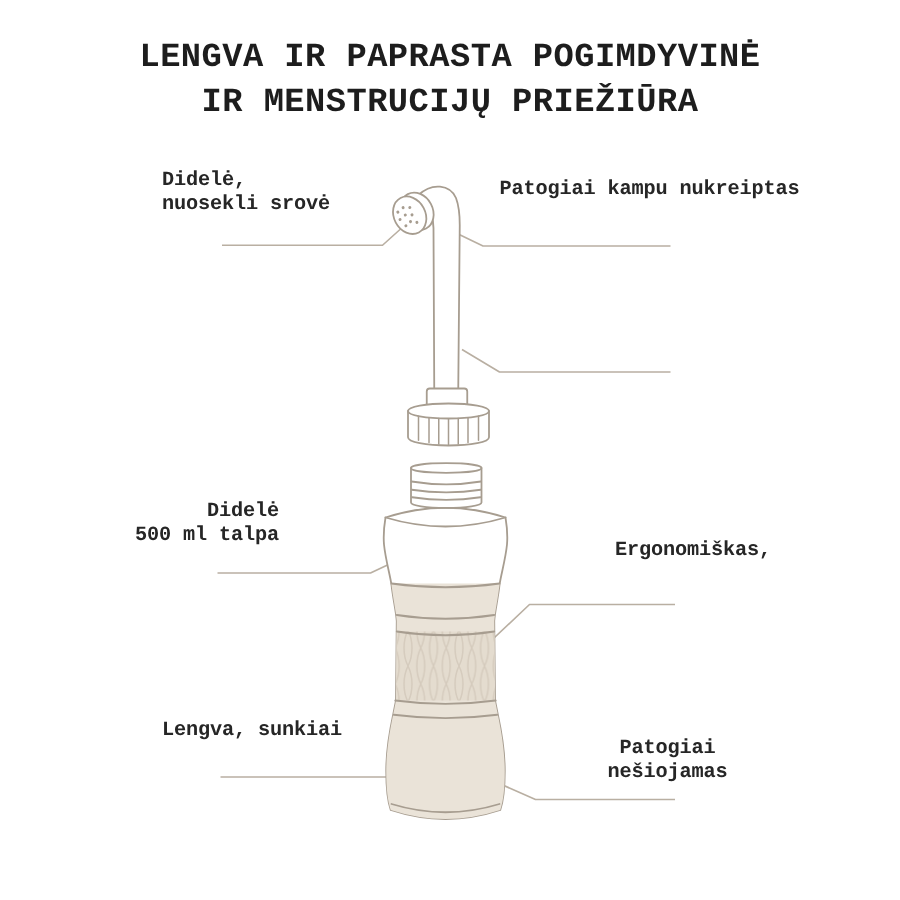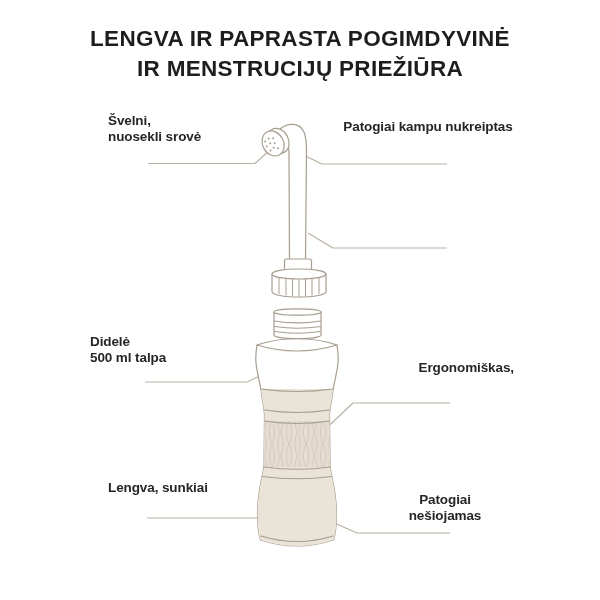--- a/index.html
+++ b/index.html
@@ -1,38 +1,38 @@
 <!DOCTYPE html>
 <html style="--background: #ffffff; --title-text: #1d1d1d; --label-text: #262626; --outline: #a79d90; --leader: #b9afa2; --beige: #eae3d8; --beige-dark: #e4dccf; --pattern: #d5cbbd;"><head>
 <meta charset="utf-8">
 <style>
   html,body{margin:0;padding:0;background:#fff;}
   .stage{
     position:relative;width:600px;height:600px;background:var(--background,#fff);
-    overflow:hidden;font-family:Liberation Sans, sans-serif;
+    overflow:hidden;font-family:Liberation Mono, monospace;
   }
   .stage svg{position:absolute;left:0;top:0;}
   .title{
     position:absolute;left:0;right:0;top:24px;margin:0;
     text-align:center;font-size:22.5px;font-weight:bold;line-height:1.33;
     letter-spacing:.3px;color:var(--title-text,#1d1d1d);
   }
   .title span{display:block;}
   .label{
     position:absolute;font-size:13.5px;font-weight:700;line-height:1.22;
     letter-spacing:-.1px;color:var(--label-text,#262626);white-space:nowrap;
   }
   .label span{display:block;}
   .l-left{text-align:left;}
   .l-right{text-align:right;}
   .l-center{text-align:center;}
   #lab-gentle{left:108px;top:113px;}
   #lab-nozzle{left:333px;top:119px;width:190px;}
   #lab-neck{right:56px;top:206px;}
-  #lab-capacity{left:90px;top:334px;}
+  #lab-capacity{left:90px;top:334px;text-align:right;}
   #lab-ergo{right:86px;top:360px;}
   #lab-control{left:108px;top:480px;}
   #lab-portable{left:385px;top:492px;width:120px;}
 </style>
 </head>
 <body>
 
 <div class="stage">
 
   <svg width="600" height="600" viewBox="0 0 600 600">
@@ -120,21 +120,21 @@
       </g>
     </g>
   </svg>
 
   <h1 class="title">
     <span>LENGVA IR PAPRASTA POGIMDYVINĖ</span>
     <span>IR MENSTRUCIJŲ PRIEŽIŪRA</span>
   </h1>
 
   <div id="lab-gentle" class="label l-left">
-    <span>Švelni,</span>
+    <span>Didelė,</span>
     <span>nuosekli srovė</span>
   </div>
 
   <div id="lab-nozzle" class="label l-center">
     <span>Patogiai kampu nukreiptas</span>
   </div>
 
 
   <div id="lab-capacity" class="label l-left">
     <span>Didelė</span>

